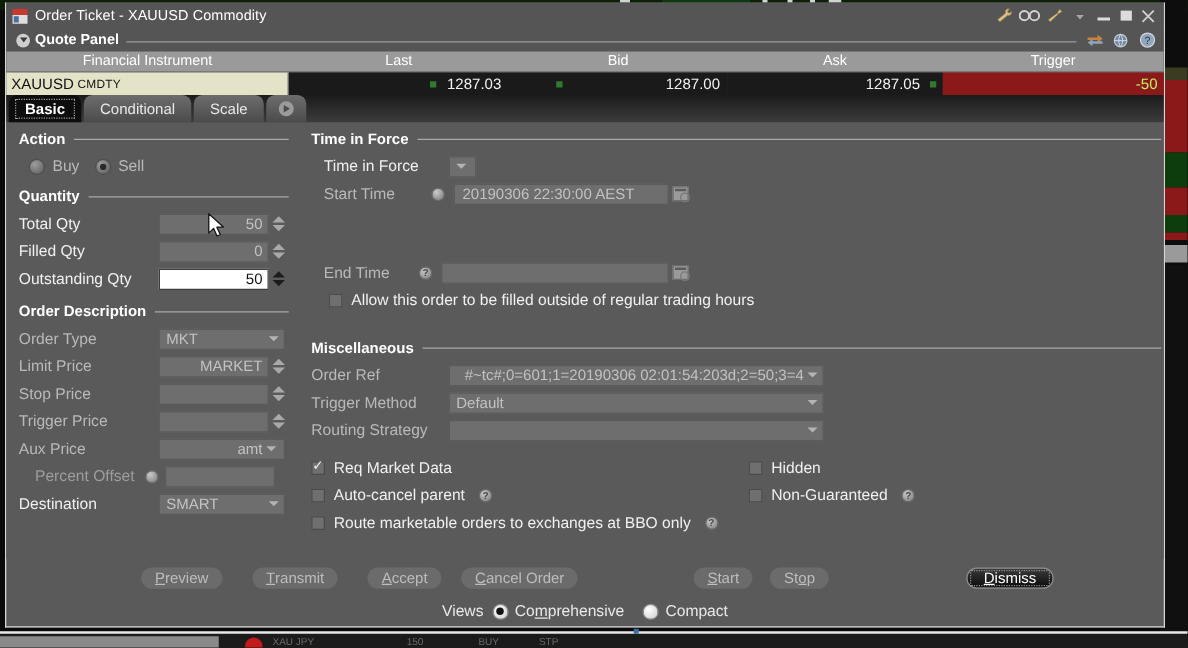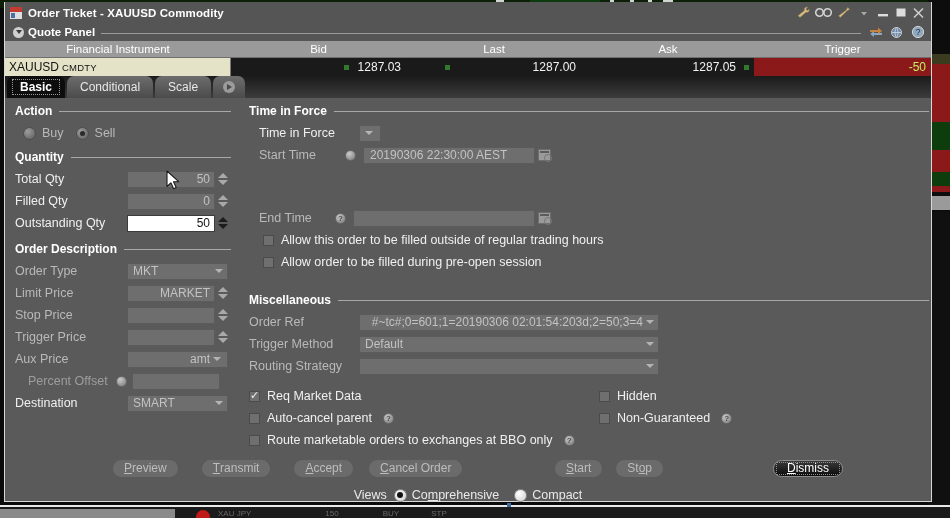--- a/index.html
+++ b/index.html
@@ -68,21 +68,21 @@
     padding: 0 2px 0 5px;
     position: relative; flex: none;
   }
   .tb-icon {
     width: 12px; height: 12px; margin-right: 6px; position: relative; flex: none;
   }
   .tb-icon .i-top { position: absolute; left:0; top:0; width:12px; height:5px; background:#c23b2e; }
   .tb-icon .i-bot { position: absolute; left:0; top:5px; width:12px; height:7px; background:#dedede; }
   .tb-icon .i-bar { position: absolute; left:1px; top:6px; width:4px; height:5px; background:#4a6fa5; }
   #title-text {
-    font-size: 11.5px; font-weight: bold; color: #ffffff;
+    font-size: 11.5px; font-weight: normal; color: #ffffff;
     letter-spacing: 0.1px; white-space: nowrap;
   }
   .tb-right { margin-left: auto; display: flex; align-items: center; gap: 3px; padding-right: 3px;}
   .tb-btn { width: 17px; height: 16px; display:flex; align-items:center; justify-content:center; }
   .tb-btn svg { display:block; }
   .wbtn { width: 15px; height: 15px; display:flex; align-items:center; justify-content:center; color:#dcdcdc; }
 
   
   #quotehdr {
     height: 18px; background: #555555; display:flex; align-items:center;
@@ -355,22 +355,22 @@
           <circle cx="7" cy="7" r="5.6" fill="#8fa6bf" stroke="#d5d5d5" stroke-width="1"></circle>
           <text x="7" y="10.2" font-size="8.5" fill="#22303f" text-anchor="middle" font-family="Liberation Sans">?</text>
         </svg>
       </div>
     </div>
   </div>
 
   <div id="quote-table">
     <div class="q-head">
       <div style="width:226px">Financial Instrument</div>
+      <div style="width:176px">Last</div>
       <div style="width:175px">Bid</div>
-      <div style="width:176px">Last</div>
       <div style="width:172px">Ask</div>
       <div style="flex:1">Trigger</div>
     </div>
     <div class="q-row">
       <div class="qc-instr" style="width:226px">
         <span>XAUUSD</span>
         <span class="sub">CMDTY</span>
       </div>
       <div class="qc-num" style="width:176px">
         <span class="tickdot" style="left:113px;top:7px;"></span>
@@ -552,24 +552,20 @@
           <span class="helpdot" style="margin-right:7px;">?</span>
           <span class="fld left" style="width:182px;padding-left:6px;">
             <span style="flex:1"></span>
           </span>
           <span class="calicon"></span>
         </div>
 
         <div class="row" style="padding-left:14px;gap:7px;">
           <span class="cbx"></span>
           <span class="lbl enabled">Allow this order to be filled outside of regular trading hours</span>
-        </div>
-        <div class="row" style="padding-left:14px;gap:7px;">
-          <span class="cbx"></span>
-          <span class="lbl enabled">Allow order to be filled during pre-open session</span>
         </div>
       </div>
 
       <div class="group" style="margin-top:20px;">
         <div class="group-hdr">
           <span class="t">Miscellaneous</span>
           <span class="ln"></span>
         </div>
 
         <div class="row">

